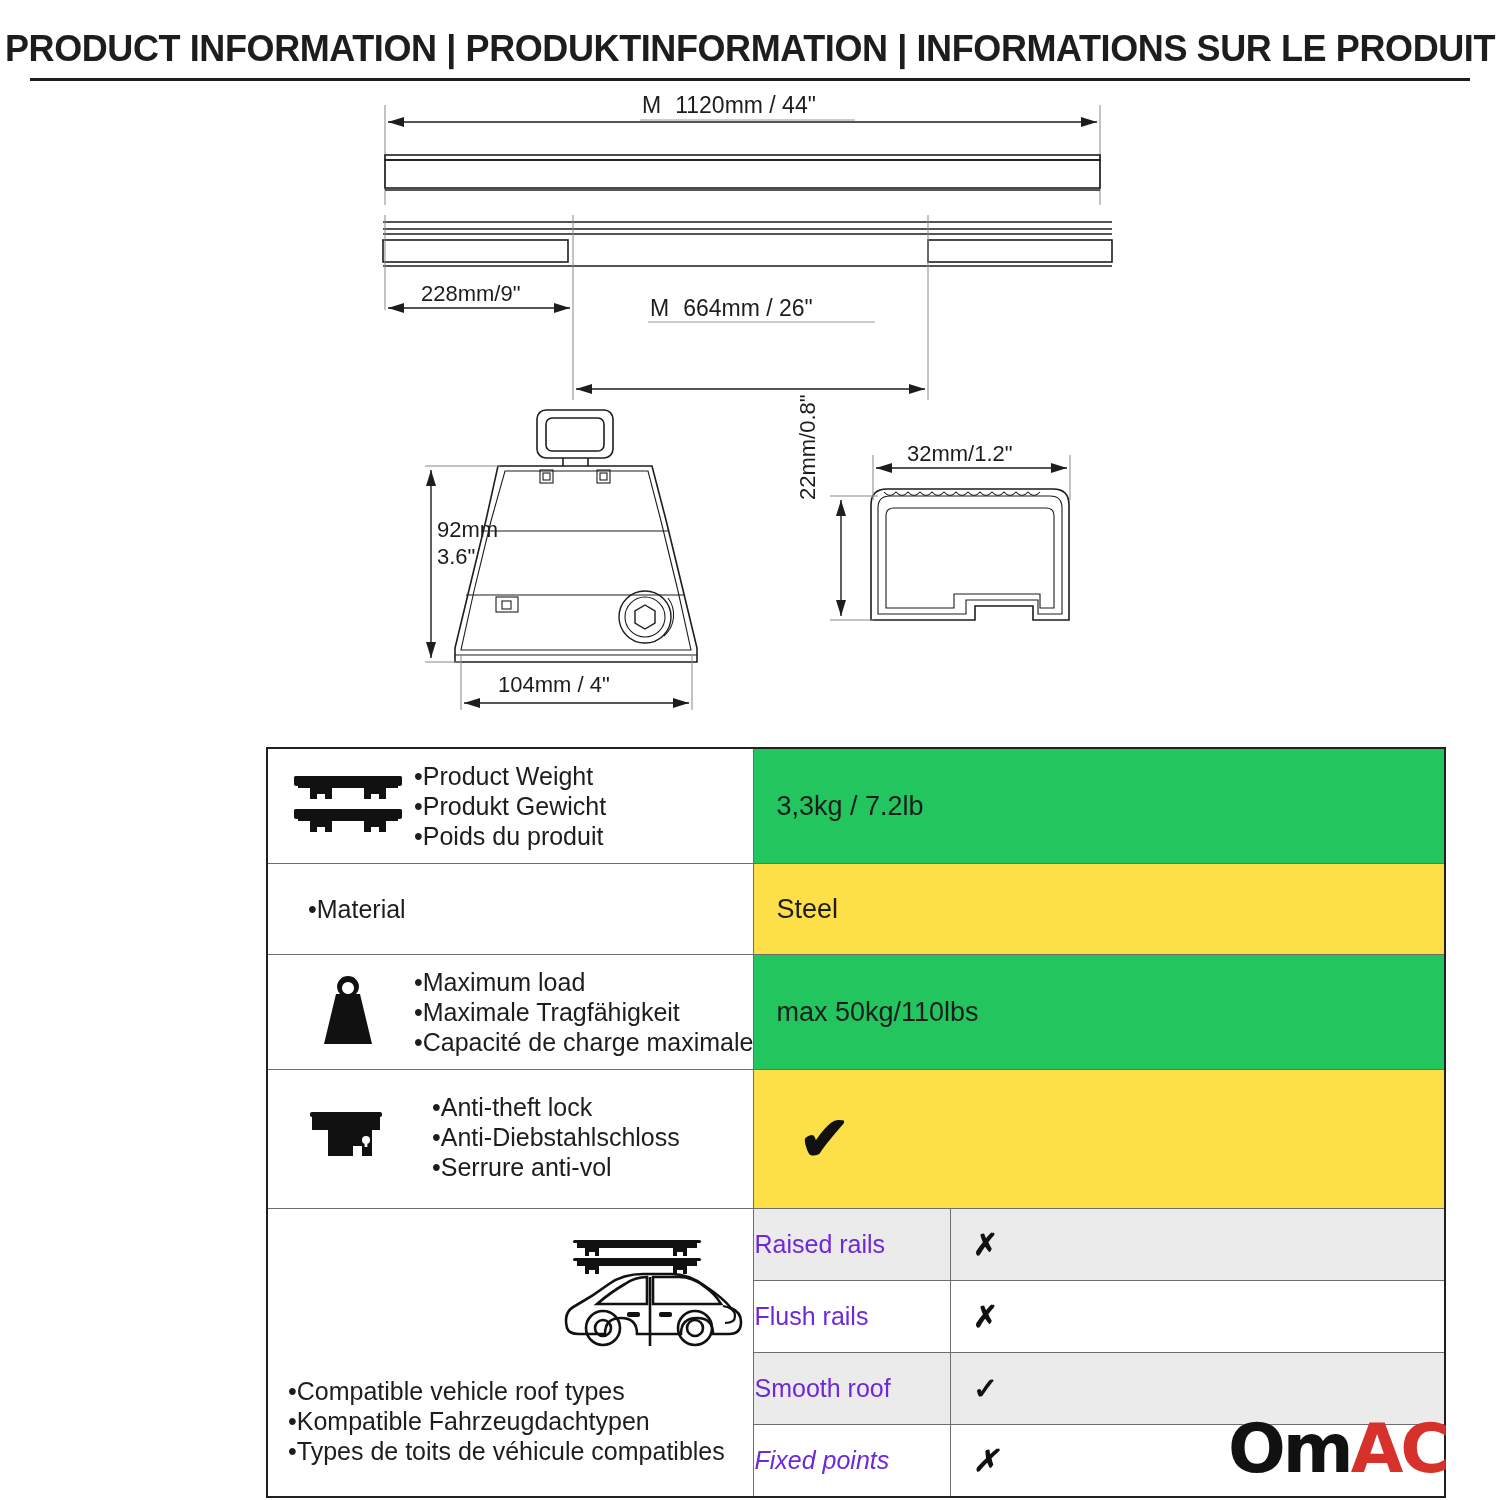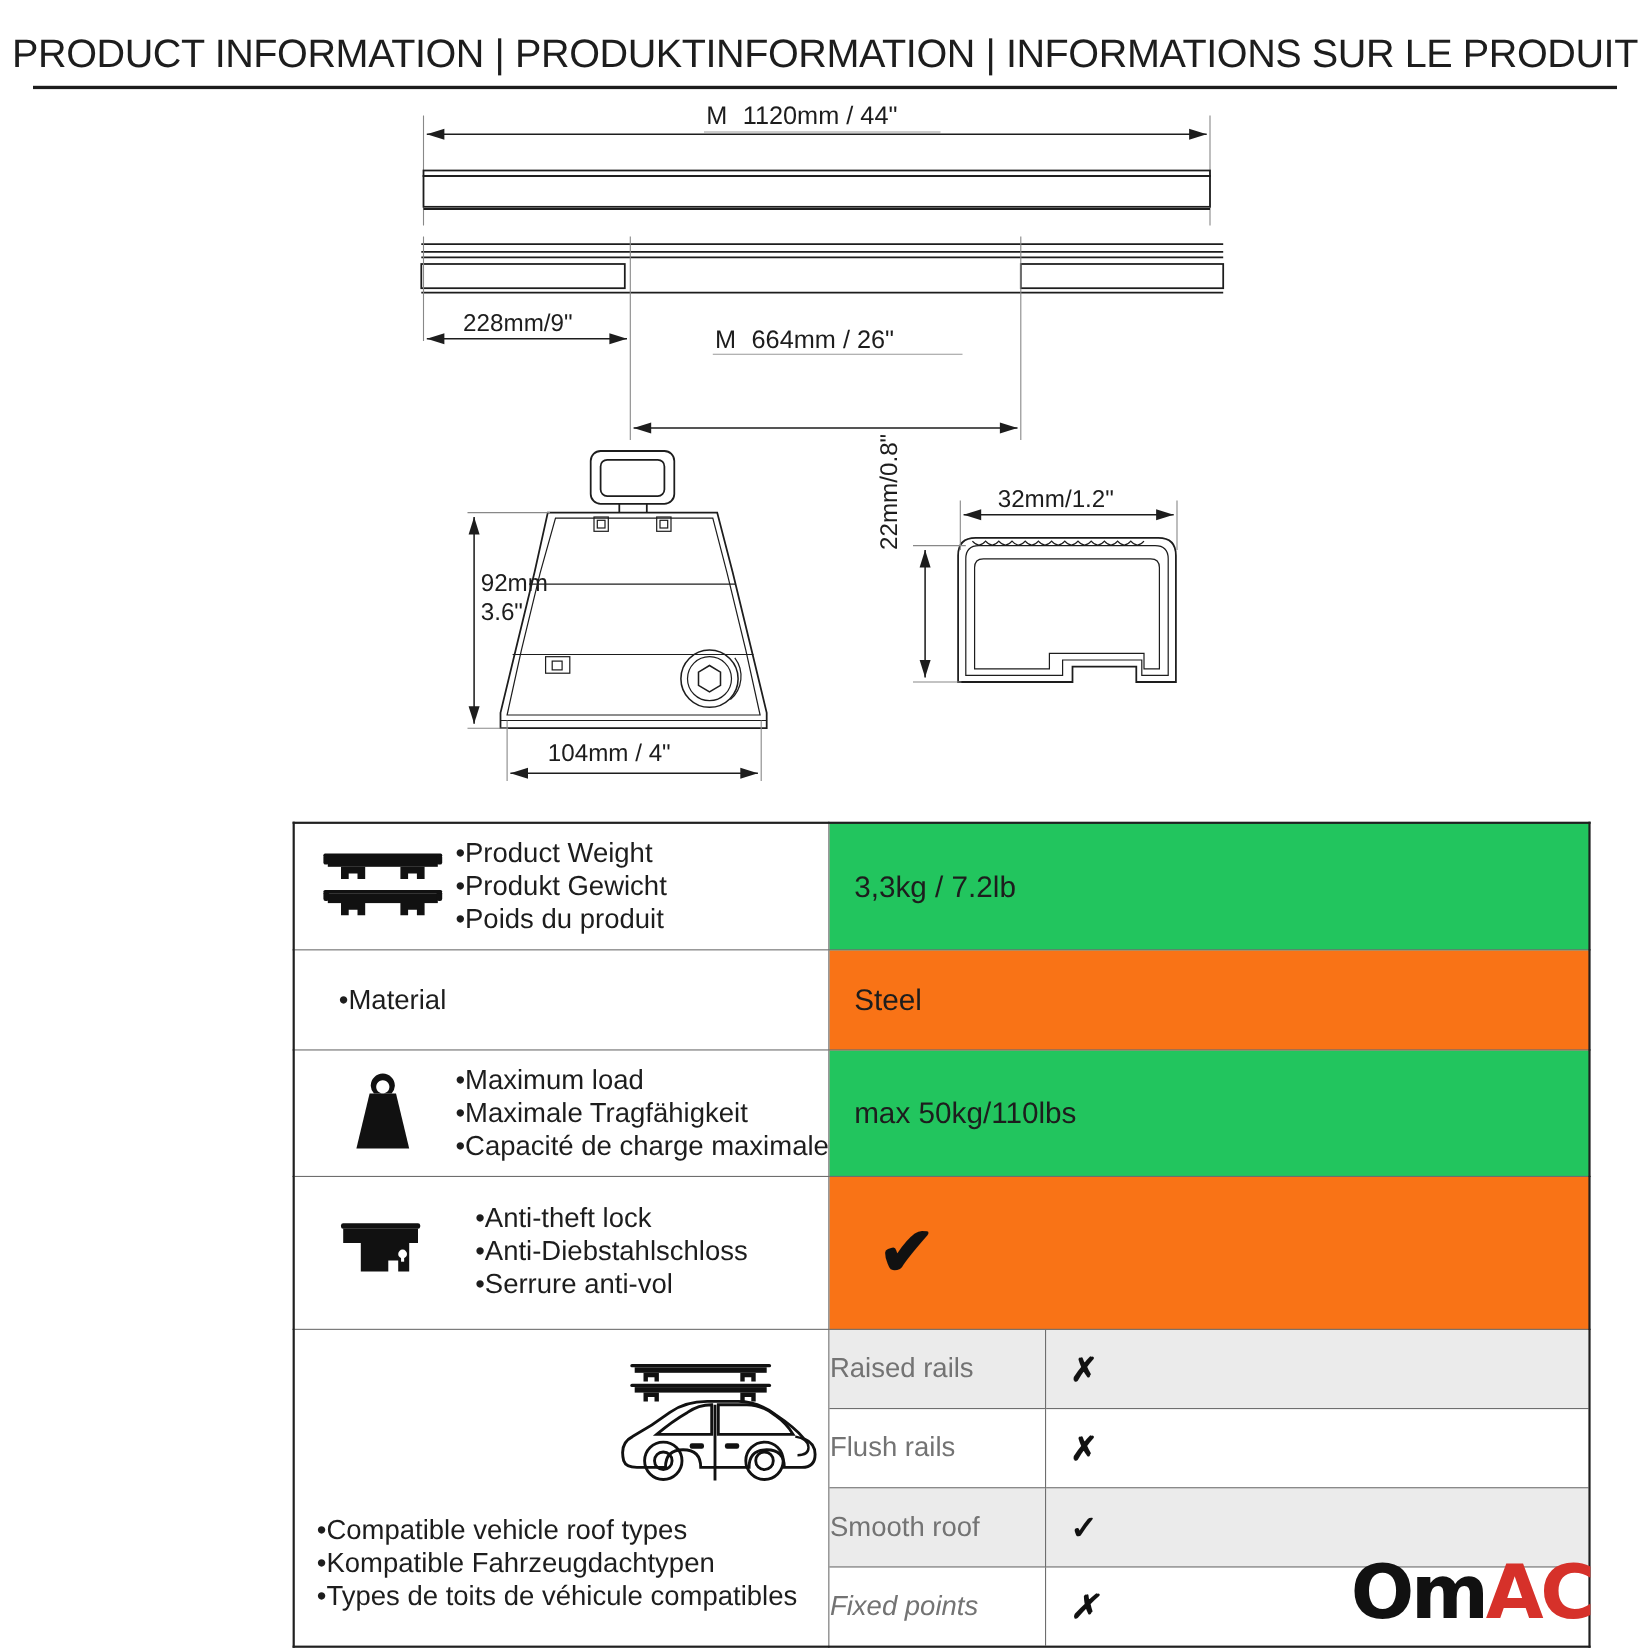--- a/index.html
+++ b/index.html
@@ -17,21 +17,21 @@
   }
 
   
   #page-title {
     position: absolute;
     left: 0;
     top: 28px;
     width: 1500px;
     text-align: center;
     font-size: 36px;
-    font-weight: normal;
+    font-weight: bold;
     letter-spacing: -0.4px;
     color: #1d1d1d;
     white-space: nowrap;
   }
   #header-rule {
     position: absolute;
     left: 30px;
     top: 78px;
     width: 1440px;
     height: 3px;
@@ -87,21 +87,21 @@
   .cell-label {
     width: 452px;
     position: relative;
   }
   .cell-value {
     background: #22c55e;
     padding-left: 22px !important;
     font-size: 27px;
     color: #1d1d1d;
   }
-  .cell-value.plain { background: #f97316; margin-top: 26px; }
+  .cell-value.plain { background: #fde047; margin-top: 26px; }
 
   .labelwrap {
     display: flex;
     align-items: center;
     padding: 12px 0 12px 14px;
     box-sizing: border-box;
   }
   .labelwrap.stacked {
     flex-direction: column;
     align-items: flex-end;
@@ -130,21 +130,21 @@
   }
   .bigcheck {
     font-size: 62px;
     line-height: 62px;
     color: #111111;
     padding-left: 22px;
     font-weight: bold;
   }
   .sub-name {
     font-size: 25px;
-    color: #737373;
+    color: #6d28d9;
     padding-left: 20px;
     width: 196px;
     box-sizing: border-box;
   }
   .shade   { background: #ebebeb; }
   .nosh    { background: #ffffff; }
 
   #sub-table {
     width: 100%;
     border-collapse: collapse;

